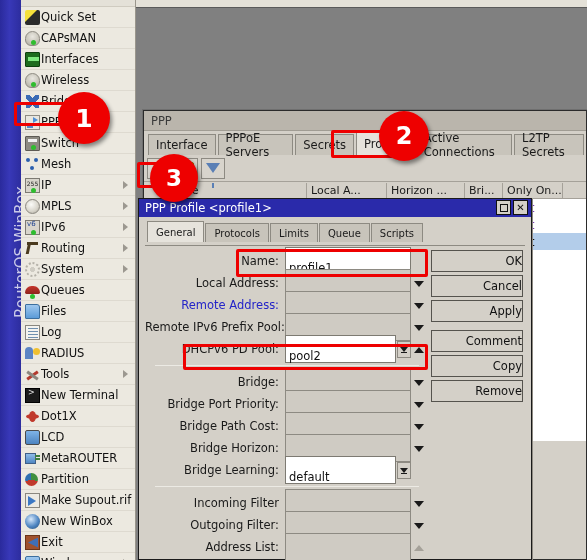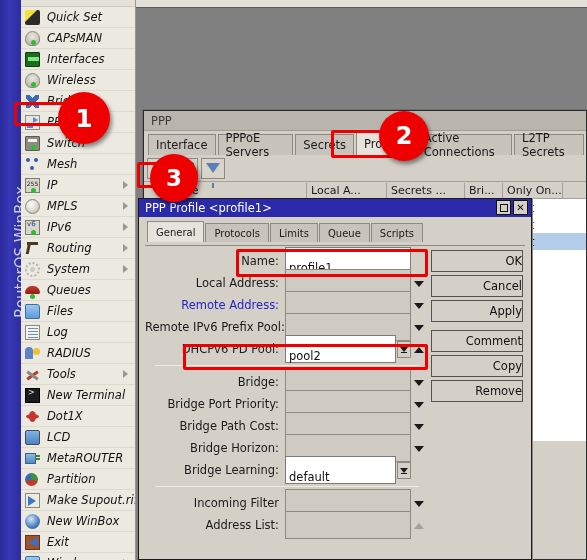--- a/index.html
+++ b/index.html
@@ -42,21 +42,21 @@
   }
   .menu-top-strip {
     position:absolute; left:21px; top:0; width:115px; height:7px;
     background:#e4e1d8; border-bottom:1px solid #cfcbc0;
   }
   .menu-item {
     position:relative; height:21px; display:flex; align-items:center;
     padding-left:4px; border-bottom:1px solid #dedad0;
     color:#111; font-size:11.5px; white-space:nowrap;
   }
-  .menu-item .mlabel { margin-left:7px;font-style:italic; }
+  .menu-item .mlabel { margin-left:1px; }
   .mi-icon {
     width:15px; height:15px; flex:0 0 15px; position:relative;
     display:inline-block;
   }
   .arrow-r {
     position:absolute; right:7px; top:50%; margin-top:-4px;
     width:0;height:0;border-left:5px solid #9c9890;
     border-top:4px solid transparent;border-bottom:4px solid transparent;
   }
 
@@ -392,21 +392,21 @@
         <span class="folder-ic"></span>
       </div>
       <div class="tb-btn">
         <span class="funnel-ic"></span>
       </div>
     </div>
     <div class="ppp-listhdr" id="ppp-listhdr">
         <div class="lh-cell" style="width: 18px;"><span></span></div>
         <div class="lh-cell" style="width: 145px;"><span>Name</span></div>
         <div class="lh-cell" style="width: 80px;"><span>Local A...</span></div>
-        <div class="lh-cell" style="width: 78px;"><span>Secrets ...</span></div>
+        <div class="lh-cell" style="width: 78px;"><span>Horizon ...</span></div>
         <div class="lh-cell" style="width: 38px;"><span>Bri...</span></div>
         <div class="lh-cell" style="width: 60px;"><span>Only On...</span></div>
       </div>
     <div class="ppp-list" id="ppp-list">
         <div class="lrow">
           <span class="lcell-name"></span>
           <span class="lcell-only">default</span>
         </div>
         <div class="lrow">
           <span class="lcell-name"></span>
@@ -503,20 +503,25 @@
             <div class="spin-d"></div>
             <div class="arrow-u" style="visibility: hidden;"></div>
           </div>
           <div class="divider"></div>
           <div class="frow">
             <div class="flabel">Incoming Filter</div>
             <div class="finput"></div>
             <div class="arrow-d"></div>
           </div>
           <div class="frow">
+            <div class="flabel">Outgoing Filter:</div>
+            <div class="finput"></div>
+            <div class="arrow-d"></div>
+          </div>
+          <div class="frow">
             <div class="flabel">Address List:</div>
             <div class="finput"></div>
             <div class="arrow-u gray"></div>
           </div>
         </div>
       <div class="btn-col" id="btn-col">
           <div class="dbtn">
             <span>OK</span>
           </div>
           <div class="dbtn">

